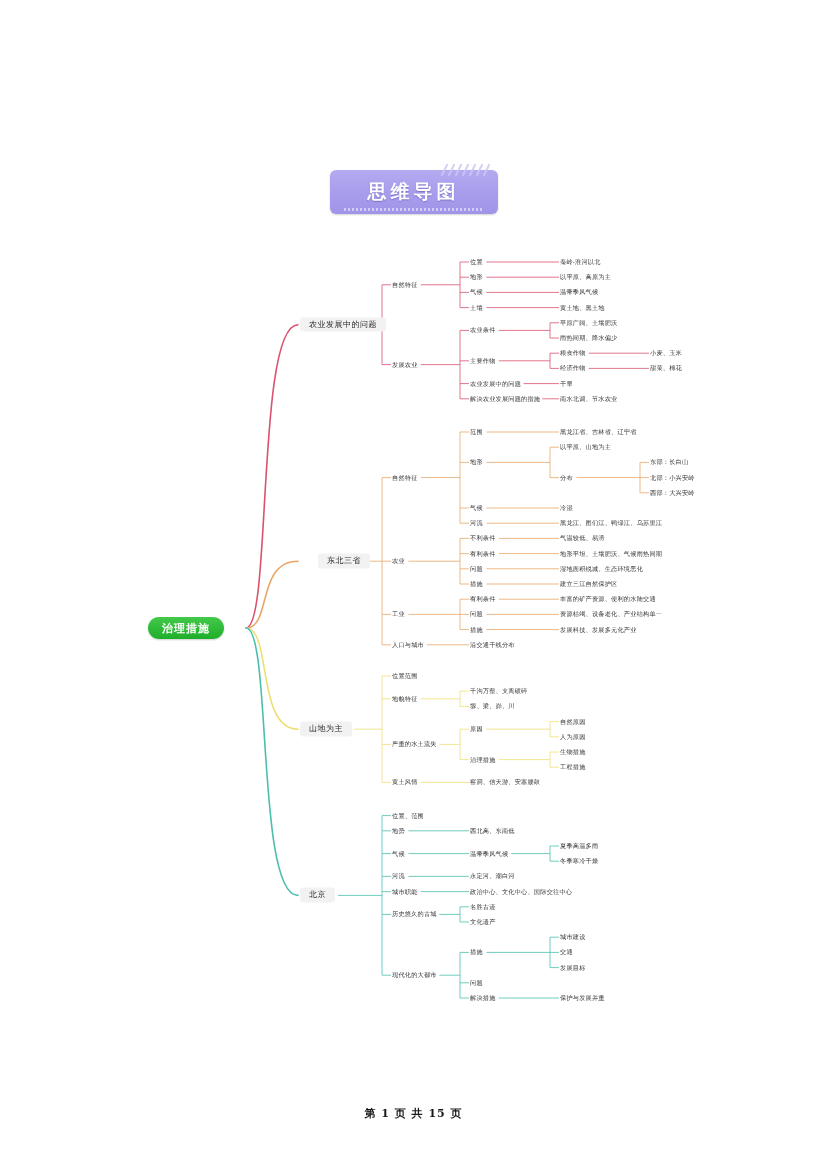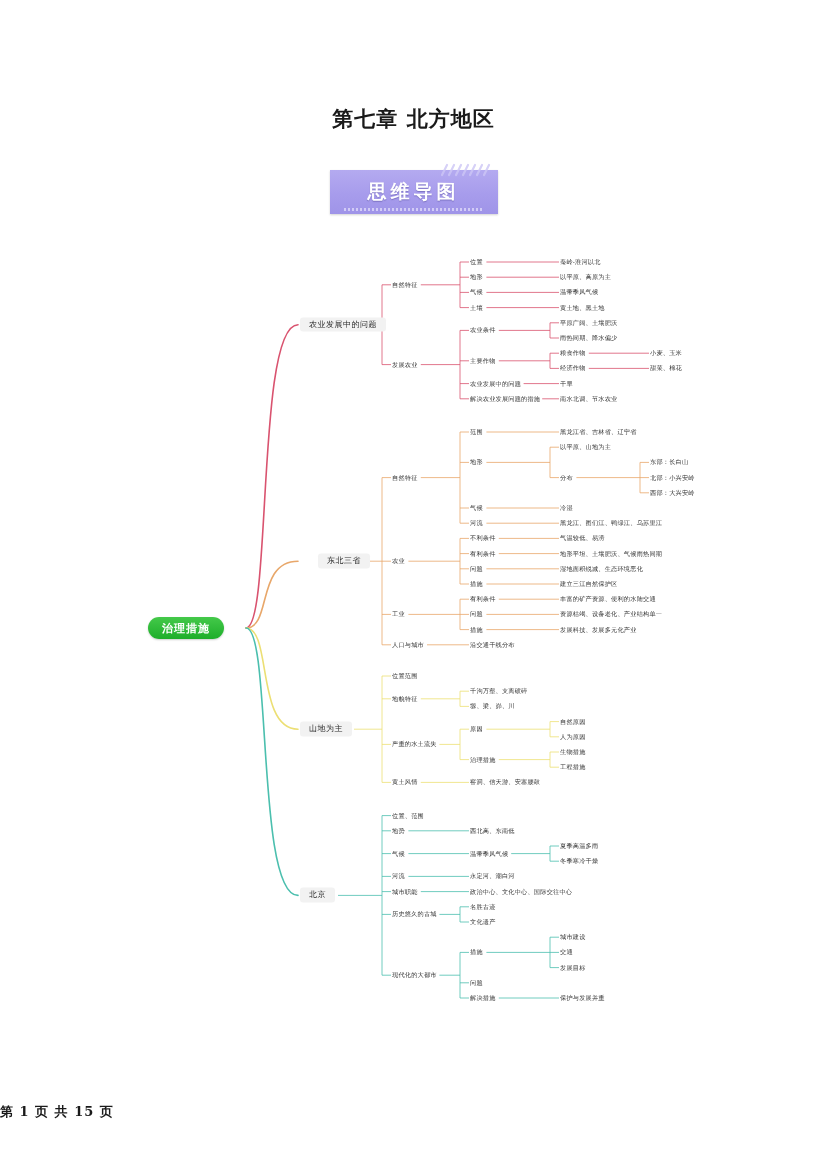--- a/index.html
+++ b/index.html
@@ -22,21 +22,21 @@
     letter-spacing:1px;
     font-family:"DejaVu Serif","Liberation Serif",serif;
   }
   .badge-wrap{
     position:absolute;top:170px;left:0;width:827px;
     display:flex;justify-content:center;
   }
   .badge{
     position:relative;
     width:168px;height:44px;
-    border-radius:0;
+    border-radius:6px;
     background:linear-gradient(180deg,#b4aaf0 0%,#a79cec 55%,#9f94e8 100%);
     box-shadow:0 1px 2px rgba(0,0,0,.18);
     display:flex;align-items:center;justify-content:center;
   }
   .badge-text{
     color:#ffffff;font-weight:bold;font-size:19px;letter-spacing:4px;
     text-shadow:0 1px 1px rgba(90,80,160,.55);
   }
   .badge .zig{
     position:absolute;top:-7px;right:6px;width:52px;height:14px;
@@ -74,31 +74,30 @@
     padding:3px 9px;
     letter-spacing:.5px;
   }
   .lvl2{font-size:6.2px;color:#333;letter-spacing:.2px;}
   .lvl3{font-size:6.2px;color:#333;letter-spacing:.2px;}
   .lvl4{font-size:6.2px;color:#333;letter-spacing:.2px;}
 
   
   .footer{
     position:absolute;bottom:48px;left:0;width:827px;
-    font-size:13px;font-weight:bold;
+    text-align:center;font-size:11px;font-weight:bold;
     font-family:"DejaVu Serif","Liberation Serif",serif;
     letter-spacing:1px;
   }
 </style>
 </head>
 <body>
 
 <div class="page">
 
-  <div class="doc-title">第七章 北方地区</div>
 
   <div class="badge-wrap">
     <div class="badge">
       <svg class="zig" viewBox="0 0 52 14">
         <path d="M2,12 L7,2 M9,12 L14,2 M16,12 L21,2 M23,12 L28,2 M30,12 L35,2 M37,12 L42,2 M44,12 L49,2" stroke="#cdc6f6" stroke-width="2.2" fill="none" stroke-linecap="round"></path>
       </svg>
       <span class="badge-text">思维导图</span>
       <div class="dots"></div>
     </div>
   </div>

